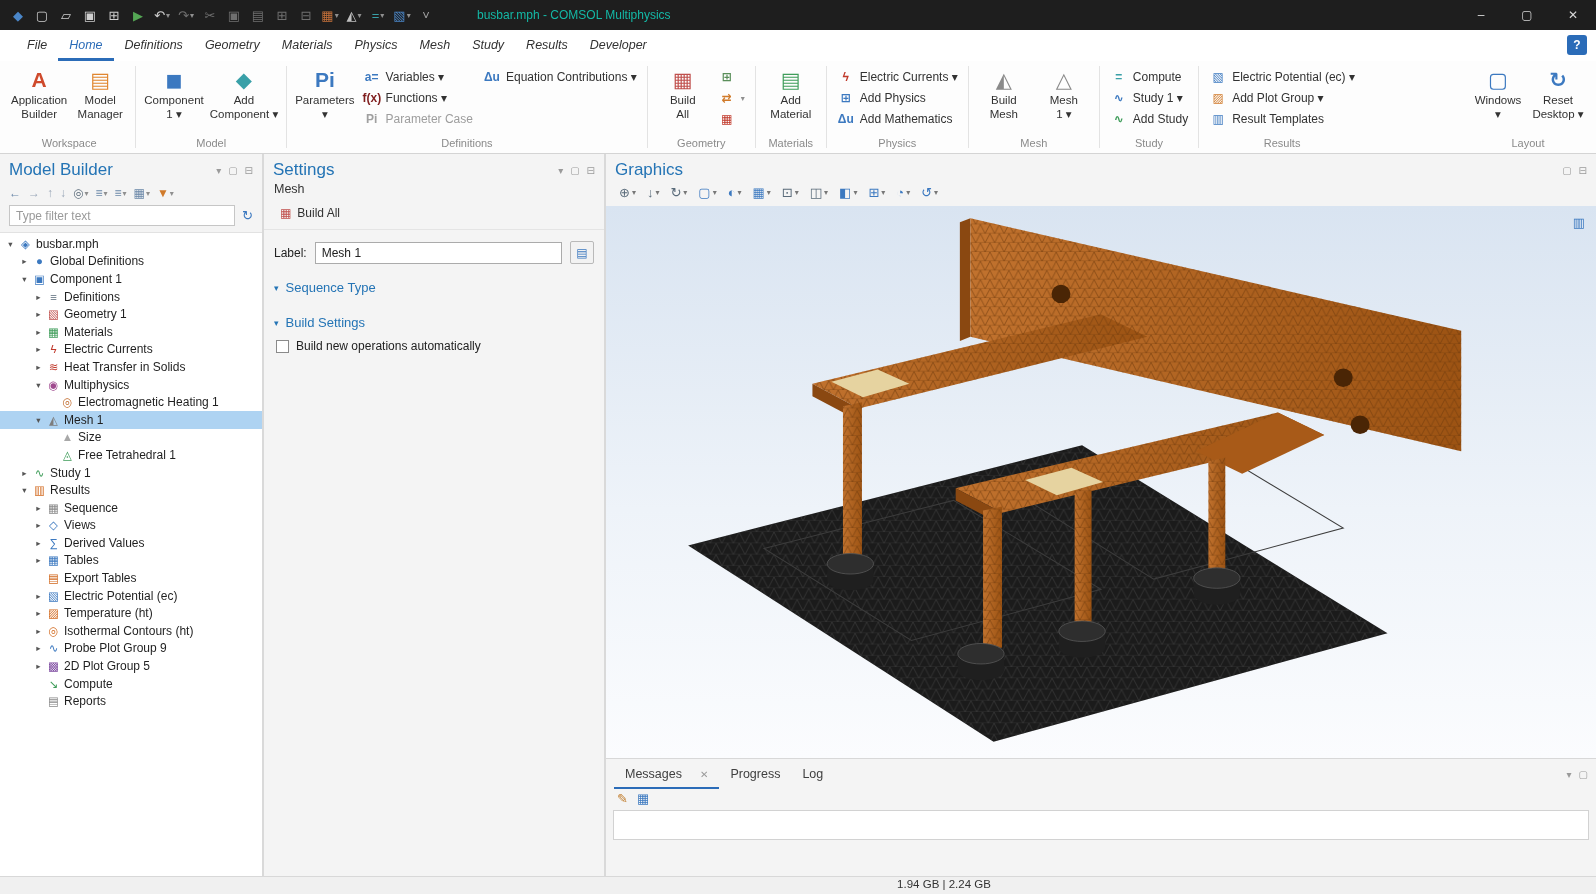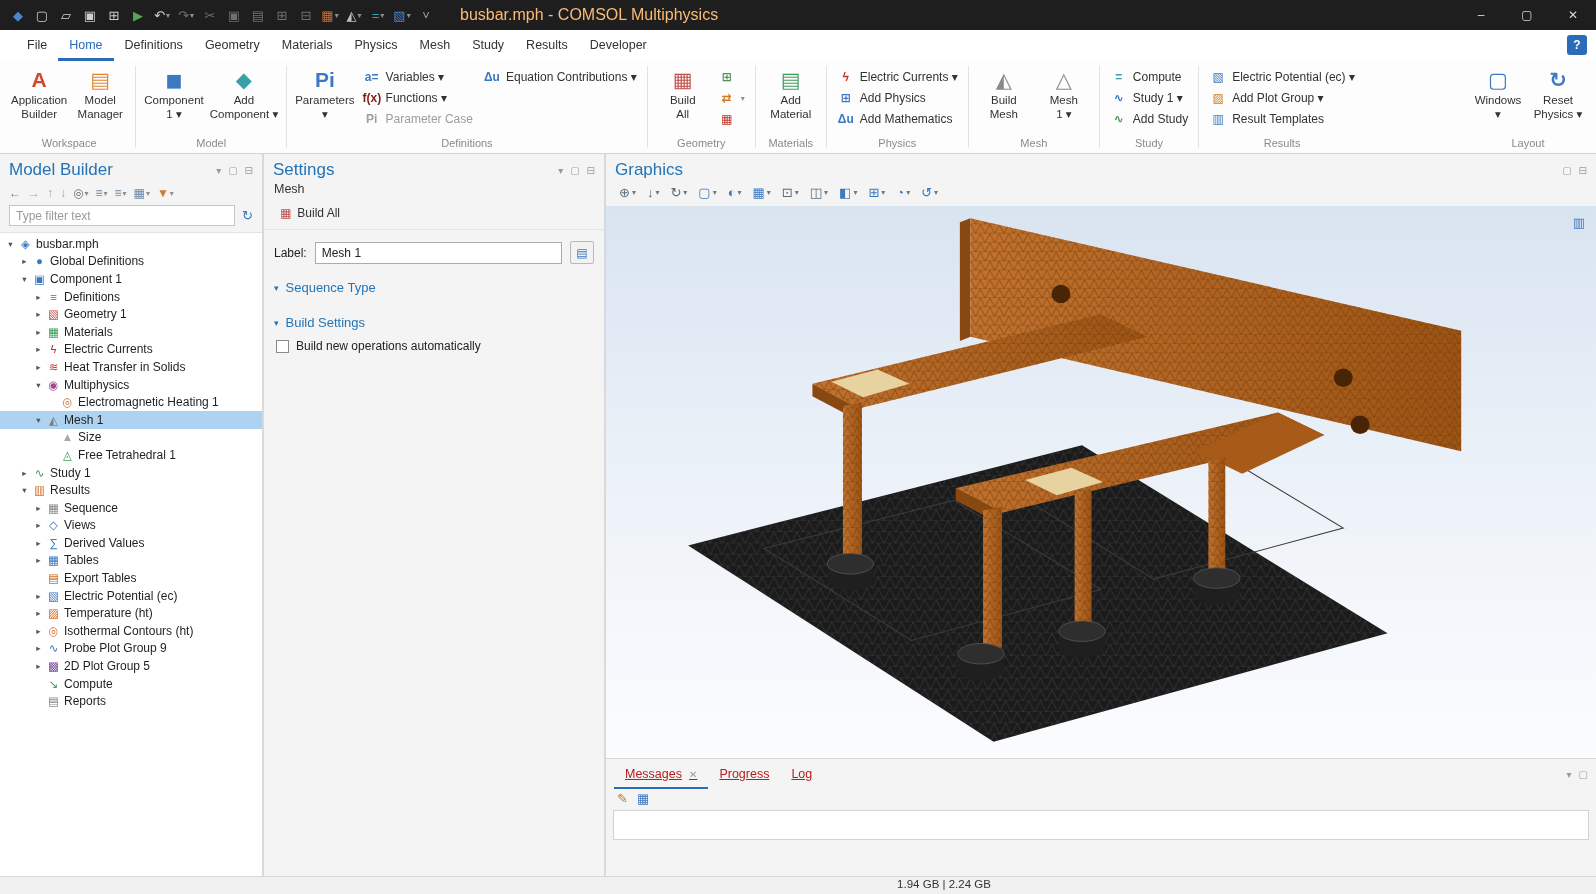--- a/index.html
+++ b/index.html
@@ -9,26 +9,26 @@
     font-family:"Liberation Sans","DejaVu Sans",sans-serif;
     font-size:12px; color:#323232; background:#e8e8e8;
   }
   
   .titlebar { height:30px; background:#1e1e1e; display:flex; align-items:center; color:#c8c8c8; }
   .qat { display:flex; align-items:center; padding-left:6px; }
   .qat-btn { height:24px; min-width:24px; padding:0 3px; display:flex; align-items:center; justify-content:center; font-size:13px; border-radius:3px; }
   .qat-caret { display:none; font-size:8px; color:#8f8f8f; margin-left:1px; }
   .qat-caret.show { display:inline; }
   .qat-caret.show::before { content:"▾"; }
-  .title-text { margin-left:22px; color:#fdba74; font-size:16px; white-space:nowrap; }
+  .title-text { margin-left:39px; color:#14b8a6; font-size:12px; white-space:nowrap; }
   .win-controls { margin-left:auto; display:flex; height:30px; }
   .win-btn { width:46px; display:flex; align-items:center; justify-content:center; color:#d8d8d8; font-size:12px; }
   
   .menubar { height:31px; background:#ffffff; display:flex; align-items:center; padding-left:16px; position:relative; }
-  .menu-tabs { display:flex; }
+  .menu-tabs { display:flex;font-style:italic; }
   .menu-tab { padding:0 11px; height:31px; line-height:31px; font-size:12.5px; color:#323232; }
   .menu-tab.active { color:#2b6cb8; box-shadow:inset 0 -3px 0 #2b6cb8; }
   .help-btn { position:absolute; right:9px; top:5px; width:20px; height:20px; background:#2b6cb8; color:#fff; border-radius:3px; text-align:center; line-height:20px; font-weight:bold; font-size:12px; }
   
   .ribbon { height:93px; background:#fdfdfd; border-bottom:1px solid #d4d4d4; display:flex; align-items:stretch; padding:0 3px; overflow:hidden; }
   .rgroup { display:flex; flex-direction:column; padding:1px 5px 0; flex-shrink:0; }
   .rgroup.layout { margin-left:auto; }
   .rgroup-content { flex:1; display:flex; align-items:flex-start; }
   .rgroup-label { height:16px; text-align:center; font-size:11px; color:#8a8a8a; }
   .rsep { width:1px; background:#e3e3e3; margin:5px 0; flex-shrink:0; }
@@ -87,21 +87,21 @@
   .g-tool { display:flex; align-items:center; gap:2px; padding:2px 4px; border-radius:3px; font-size:13px; }
   .g-caret { font-size:8px; color:#777; }
   .g-caret::before { content:"▾"; }
   .g-canvas { flex:1; position:relative; overflow:hidden; background:#eef3f9; }
   .g-canvas svg { display:block; width:100%; height:100%; }
   .g-corner { position:absolute; top:9px; right:11px; color:#3c79c0; font-size:13px; }
   
   .messages { height:118px; display:flex; flex-direction:column; background:#f4f4f4; border-top:1px solid #d8d8d8; }
   .m-tabs { display:flex; align-items:center; height:30px; padding:0 8px; }
   .m-tabs-list { display:flex; height:30px; }
-  .m-tab { display:flex; align-items:center; gap:7px; padding:0 11px; font-size:12.5px; color:#b91c1c;text-decoration:underline; }
+  .m-tab { display:flex; align-items:center; gap:18px; padding:0 11px; font-size:12.5px; color:#404040; }
   .m-tab.active { box-shadow:inset 0 -2px 0 #2b6cb8; }
   .m-x { display:none; color:#9a9a9a; font-size:10px; }
   .m-x.show { display:inline; }
   .m-x.show::before { content:"✕"; }
   .m-toolbar { display:flex; align-items:center; gap:9px; padding:2px 11px 4px; font-size:13px; }
   .m-content { height:30px; margin:0 7px; background:#fff; border:1px solid #d2d2d2; }
   
   .statusbar { height:18px; background:#f0f0f0; border-top:1px solid #d8d8d8; position:relative; font-size:11.5px; color:#333; }
   .mem { position:absolute; left:944px; top:1px; transform:translateX(-50%); white-space:nowrap; }
 </style>
@@ -414,21 +414,21 @@
     <div class="rgroup-content">
 
     <div class="rlarge">
           <div class="ricon" style="color: rgb(60, 121, 192);">▢</div>
           <div class="rlabel">Windows
 ▾</div>
         </div>
         <div class="rlarge">
           <div class="ricon" style="color: rgb(60, 121, 192);">↻</div>
           <div class="rlabel">Reset
-Physics ▾</div>
+Desktop ▾</div>
         </div>
       </div>
     <div class="rgroup-label">Layout</div>
   </div>
 </div>
 
 <div class="main">
 
   <div class="panel" id="model-builder">
     <div class="panel-header">

